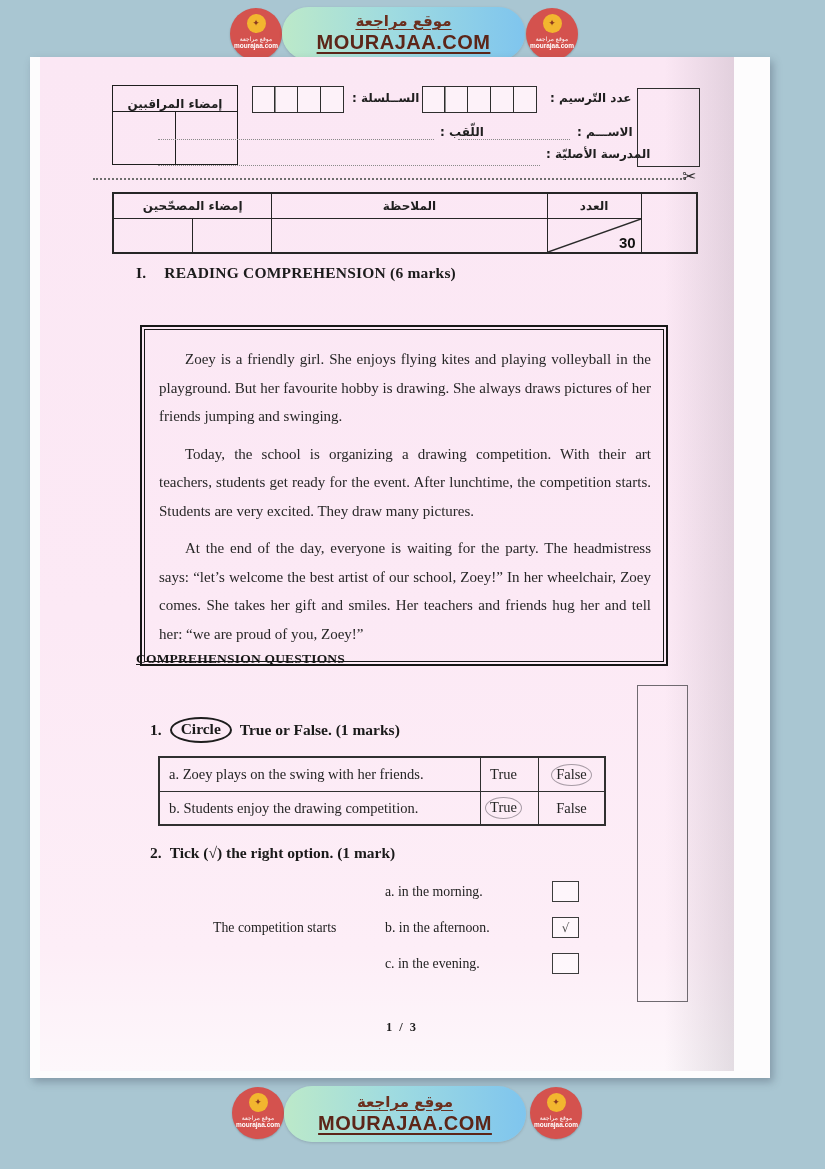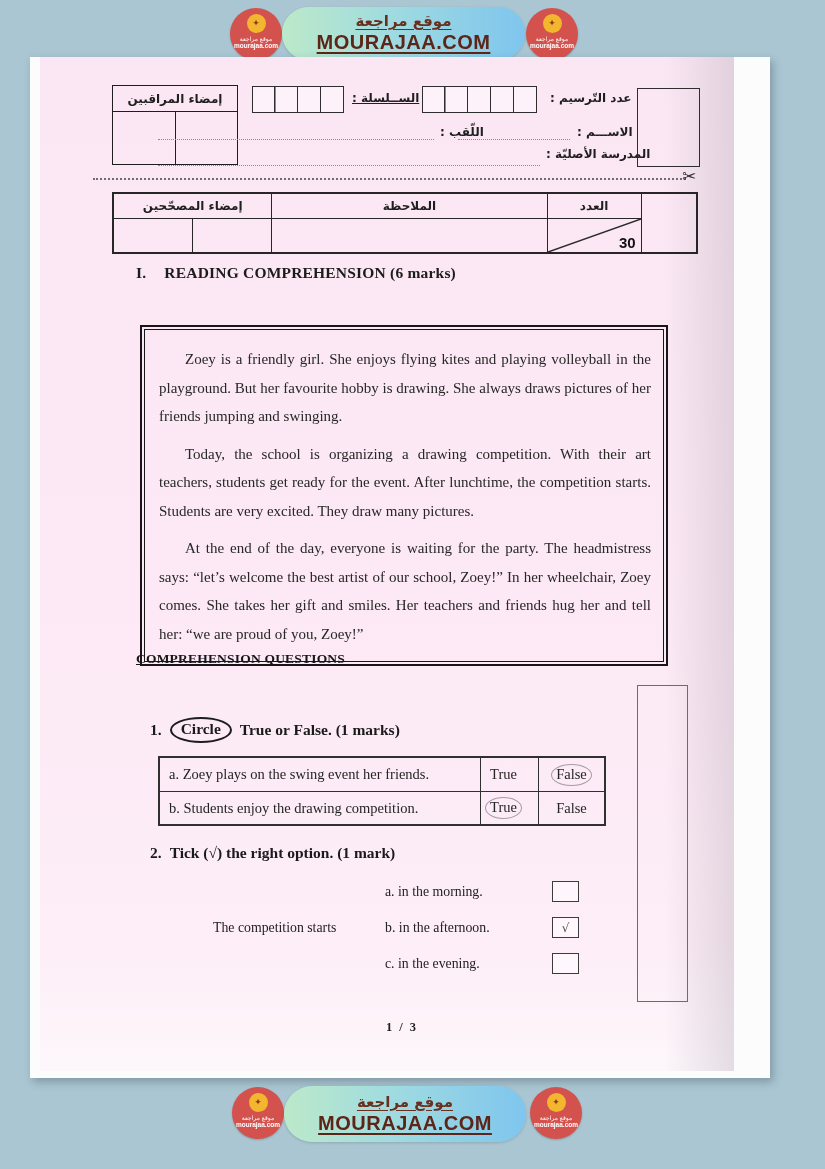--- a/index.html
+++ b/index.html
@@ -68,21 +68,21 @@
   .cbox {
     width:24px; height:27px; border:1.3px solid #2e2e2e; margin-left:-1.3px;
     background:rgba(255,255,255,.45);
   }
   .dotline { border-bottom:1.6px dotted #8a8a8a; height:1px; }
   .frame { border:1.5px solid #2e2e2e; }
 
   .invig { width:126px; height:80px; border:1.6px solid #1e1e1e; }
   .invig .ihead {
     height:26px; border-bottom:1.6px solid #1e1e1e;
-    display:flex; align-items:center; justify-content:center;
+    display:flex; align-items:flex-end; justify-content:center;
   }
   .invig .ibody { display:flex; height:52px; }
   .invig .ibody .icell { flex:1; }
   .invig .ibody .icell:first-child { border-right:1.4px solid #1e1e1e; }
 
   .cutline { border-top:2px dotted #6e6e6e; width:593px; }
   .scissors { font-size:17px; color:#2e2e2e; font-family:"DejaVu Sans",sans-serif; }
 
   
   .gtable { display:flex; width:586px; height:62px; border:2px solid #262626; background:transparent; }
@@ -166,21 +166,21 @@
         <div class="icell"></div>
       </div>
   </div>
 
   <div class="abs boxrow" style="left:223px; top:29px;">
     <div class="cbox"></div>
     <div class="cbox"></div>
     <div class="cbox"></div>
     <div class="cbox"></div>
   </div>
-  <div class="abs ar" style="left:322px; top:34px;text-decoration:underline;">الســلسلة :</div>
+  <div class="abs ar" style="left:322px; top:34px;">الســلسلة :</div>
 
   <div class="abs boxrow" style="left:393px; top:29px;">
     <div class="cbox"></div>
     <div class="cbox"></div>
     <div class="cbox"></div>
     <div class="cbox"></div>
     <div class="cbox"></div>
   </div>
   <div class="abs ar" style="left:520px; top:34px;">عدد التّرسيم :</div>
 
@@ -247,21 +247,21 @@
   <div class="abs comp-head" style="left:106px; top:594px;text-decoration:underline;">COMPREHENSION QUESTIONS</div>
 
   <div class="abs q-line" style="left:120px; top:660px;">
     <span>1.</span>
     <span class="oval">Circle</span>
     <span>True or False. (1 marks)</span>
   </div>
 
   <div class="abs tftable" style="left:128px; top:699px;">
     <div class="tfrow">
-      <div class="tfcell tf-stmt">a. Zoey plays on the swing event her friends.</div>
+      <div class="tfcell tf-stmt">a. Zoey plays on the swing with her friends.</div>
       <div class="tfcell tf-opt">
           <span>True</span>
         </div>
       <div class="tfcell tf-opt tf-opt2">
           <span class="ringed">False</span>
         </div>
     </div>
     <div class="tfrow">
       <div class="tfcell tf-stmt">b. Students enjoy the drawing competition.</div>
       <div class="tfcell tf-opt">

